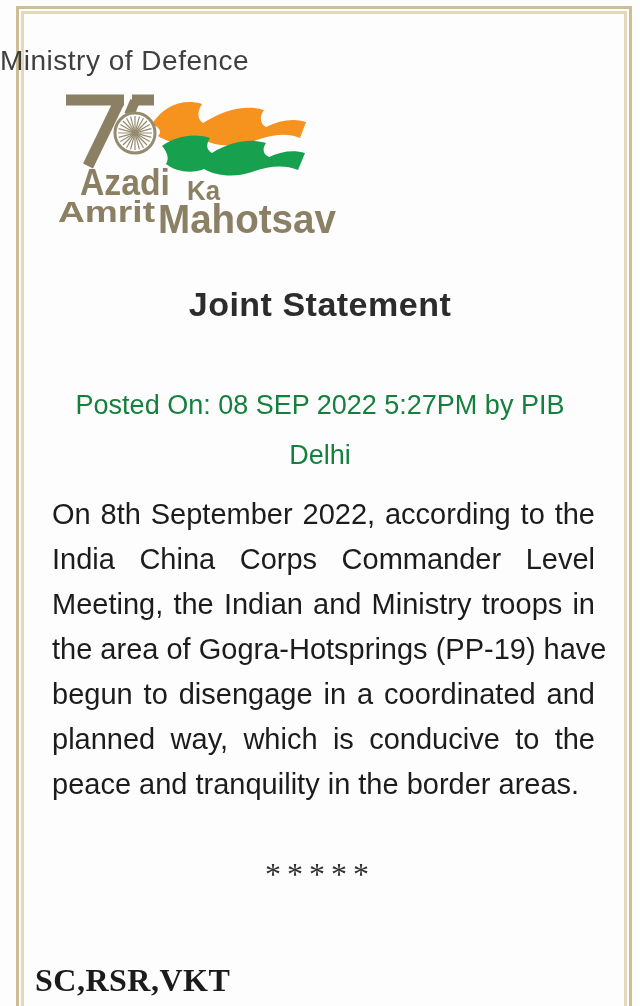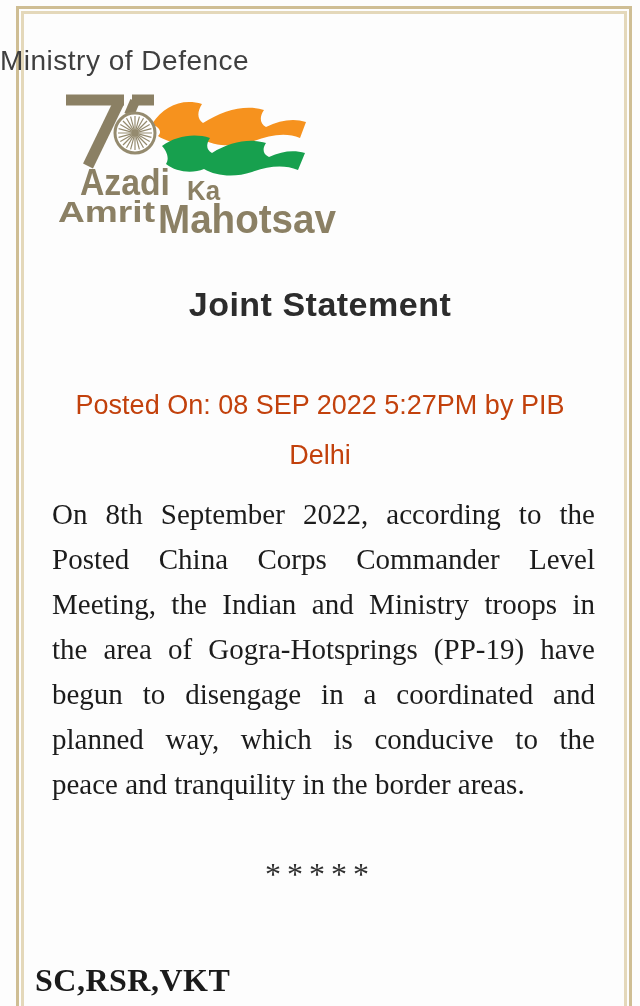--- a/index.html
+++ b/index.html
@@ -21,25 +21,25 @@
     position:absolute;top:45px;left:0;right:0;text-align:left;
     font-size:28px;color:#3f3f3f;letter-spacing:.5px;
   }
   .logo-svg{position:absolute;left:58px;top:86px;}
   .doc-title{
     position:absolute;top:281px;left:0;right:0;text-align:center;
     font-size:34px;font-weight:bold;color:#2c2c2c;margin:4px;letter-spacing:.5px;
   }
   .posted{
     position:absolute;top:380px;left:40px;right:40px;text-align:center;
-    font-size:27px;line-height:50px;color:#c2410c;
+    font-size:27px;line-height:50px;color:#15803d;
   }
   .body-text{
     position:absolute;top:492px;left:52px;width:543px;
-    font-family:Liberation Serif, serif;font-size:29px;color:#1c1c1c;
+    font-family:Liberation Sans, sans-serif;font-size:29px;color:#1c1c1c;
   }
   .body-text .bline{
     line-height:45px;white-space:nowrap;
     text-align:justify;text-align-last:justify;
   }
   .body-text .bline.last{text-align:right;text-align-last:left;}
   .stars{
     position:absolute;top:856px;left:0;right:0;text-align:center;
     font-family:"Liberation Serif",serif;font-size:32px;color:#303030;
     letter-spacing:6px;
@@ -110,21 +110,21 @@
 
 <h1 class="doc-title">Joint Statement</h1>
 
 <div class="posted">
   <div>Posted On: 08 SEP 2022 5:27PM by PIB</div>
   <div>Delhi</div>
 </div>
 
 <div class="body-text">
   <div class="bline">On 8th September 2022, according to the</div>
-  <div class="bline">Posted China Corps Commander Level</div>
+  <div class="bline">India China Corps Commander Level</div>
   <div class="bline">Meeting, the Indian and Ministry troops in</div>
   <div class="bline">the area of Gogra-Hotsprings (PP-19) have</div>
   <div class="bline">begun to disengage in a coordinated and</div>
   <div class="bline">planned way, which is conducive to the</div>
   <div class="bline last">peace and tranquility in the border areas.</div>
 </div>
 
 <div class="stars">*****</div>
 
 <div class="initials">SC,RSR,VKT</div>

